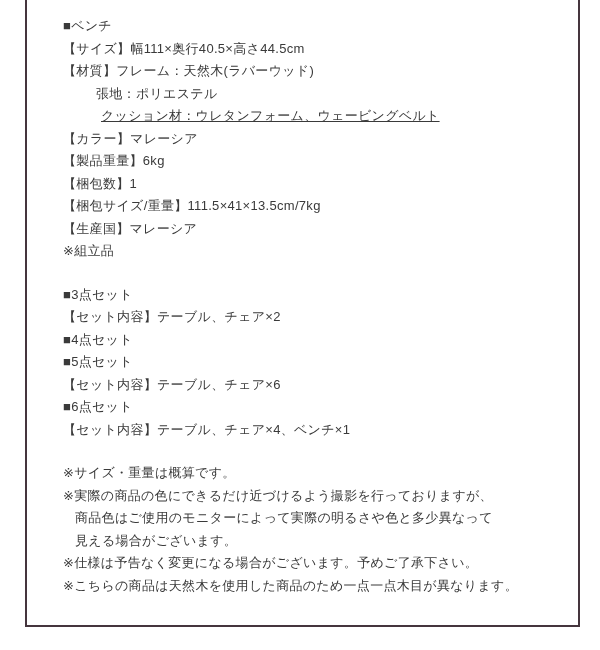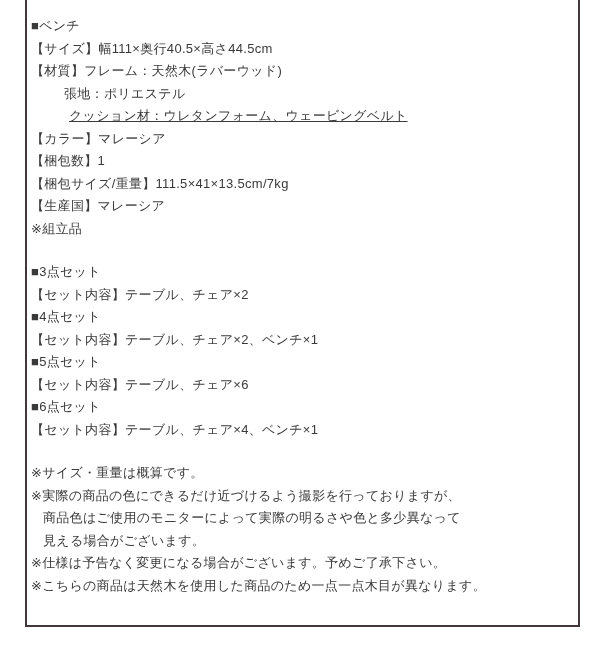--- a/index.html
+++ b/index.html
@@ -23,52 +23,53 @@
   }
   .content {
     padding: 21px 8px 0 4px;
     color: #3a3a3a;
     font-size: 13px;
     line-height: 22.5px;
     letter-spacing: 0.3px;
   }
   .line {
     white-space: nowrap;
+    margin-left: 32px;
   }
   .indent-fabric   { padding-left: 33px; }
   .indent-cushion  { padding-left: 38px; text-decoration: underline; }
   .indent-note     { padding-left: 12px; }
   .section-gap     { height: 21px; }
 </style>
 </head>
 <body>
 
 <div class="frame">
   <div class="content">
 
     <div class="section">
       <div class="line">■ベンチ</div>
       <div class="line">【サイズ】幅111×奥行40.5×高さ44.5cm</div>
       <div class="line">【材質】フレーム：天然木(ラバーウッド)</div>
       <div class="line indent-fabric">張地：ポリエステル</div>
       <div class="line indent-cushion">クッション材：ウレタンフォーム、ウェービングベルト</div>
       <div class="line">【カラー】マレーシア</div>
+      <div class="line">【製品重量】6kg</div>
       <div class="line">【梱包数】1</div>
       <div class="line">【梱包サイズ/重量】111.5×41×13.5cm/7kg</div>
       <div class="line">【生産国】マレーシア</div>
       <div class="line">※組立品</div>
     </div>
 
     <div class="section-gap"></div>
 
     <div class="section">
       <div class="line">■3点セット</div>
       <div class="line">【セット内容】テーブル、チェア×2</div>
       <div class="line">■4点セット</div>
-      <div class="line">【セット内容】テーブル、チェア×2、ベンチ×1</div>
       <div class="line">■5点セット</div>
       <div class="line">【セット内容】テーブル、チェア×6</div>
       <div class="line">■6点セット</div>
       <div class="line">【セット内容】テーブル、チェア×4、ベンチ×1</div>
     </div>
 
     <div class="section-gap"></div>
 
     <div class="section">
       <div class="line">※サイズ・重量は概算です。</div>

